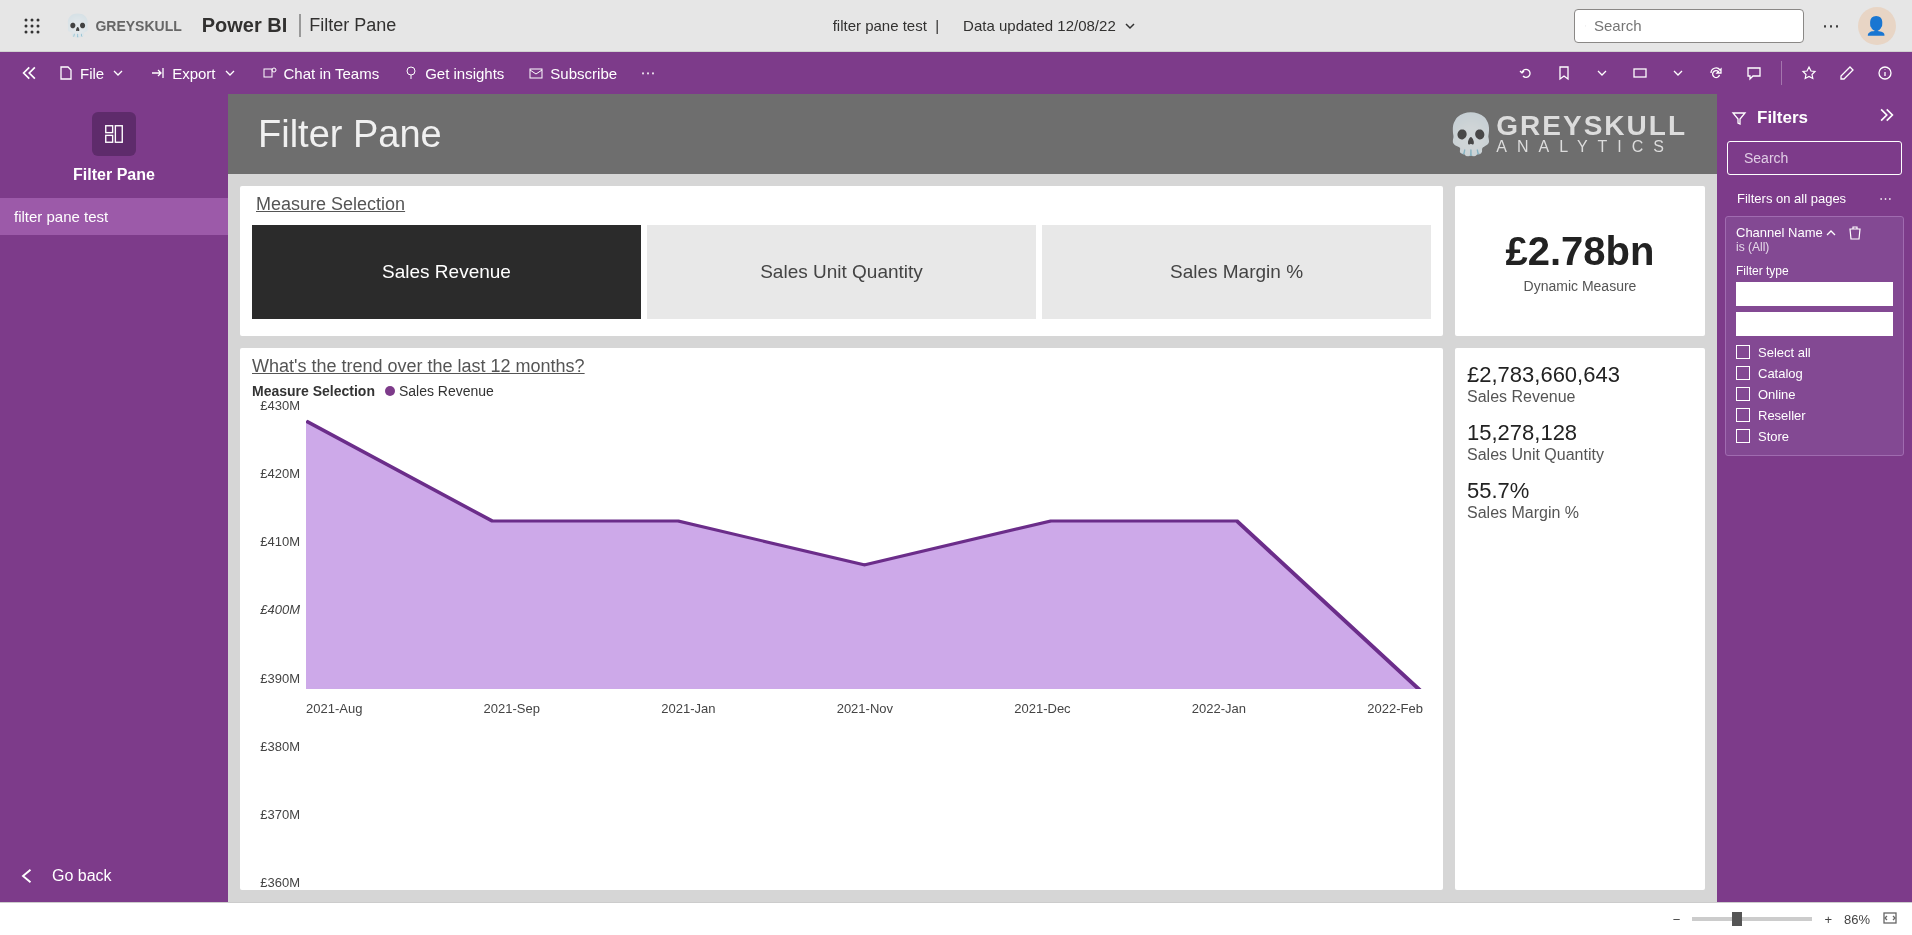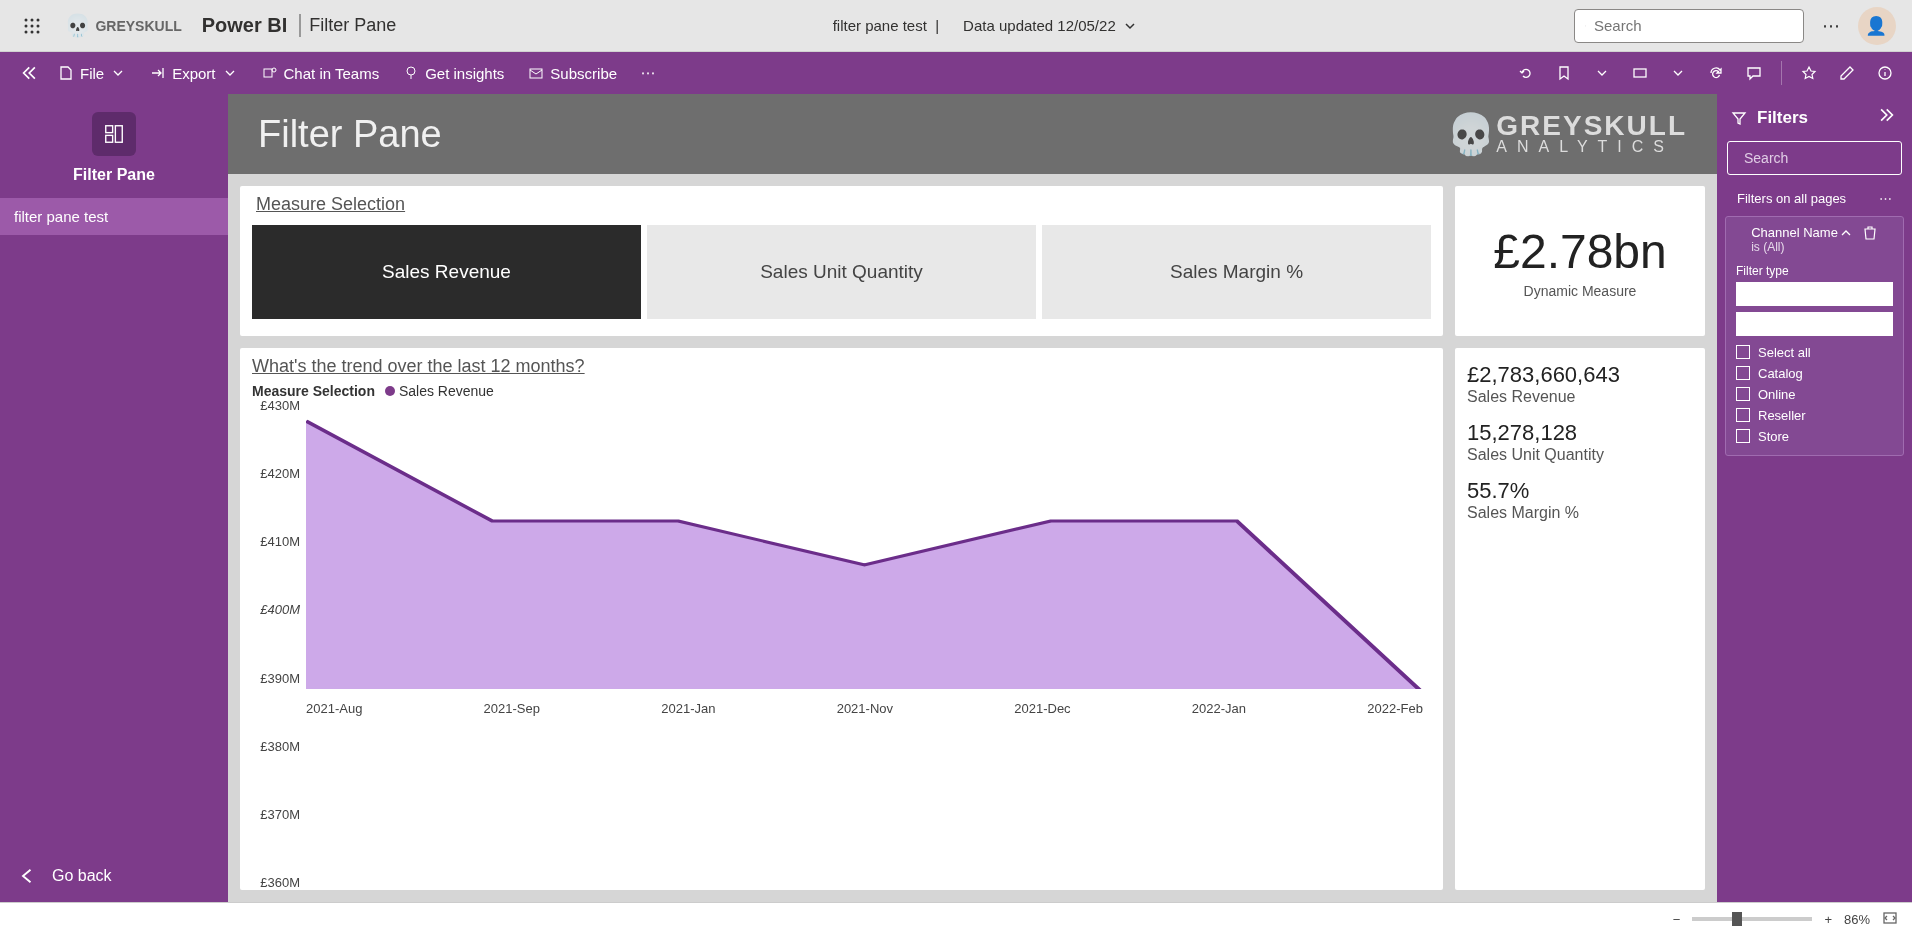--- a/index.html
+++ b/index.html
@@ -40,21 +40,21 @@
 
 .report-body { flex:1; padding:12px; display:grid; grid-template-columns: 1fr 250px; grid-template-rows: 150px 1fr; gap:12px; background:#d6d6d6;}
 .card { background:#fff; border-radius:2px; padding:8px 12px;}
 .measure-card { grid-column:1; grid-row:1;}
 .measure-title { font-size:18px; color:#555; text-decoration:underline; padding-left:4px;}
 .measure-btns { display:flex; gap:6px; margin-top:10px;}
 .measure-btn { flex:1; height:94px; background:#e8e8e8; display:flex;align-items:center;justify-content:center;font-size:19px;color:#444;cursor:pointer;}
 .measure-btn.active { background:#2b2b2b; color:#fff;}
 
 .kpi-card { grid-column:2; grid-row:1; display:flex;flex-direction:column;align-items:center;justify-content:center;}
-.kpi-value { font-size:48px; font-weight:400; color:#222;}
+.kpi-value { font-size:40px; font-weight:700; color:#222;}
 .kpi-label { font-size:14px; color:#555; margin-top:4px;}
 
 .chart-card { grid-column:1; grid-row:2; display:flex;flex-direction:column;}
 .chart-title { font-size:18px; color:#555; text-decoration:underline;}
 .chart-legend { font-size:14px; color:#333; font-weight:600; margin:6px 0;}
 .chart-legend .dot { display:inline-block;width:10px;height:10px;border-radius:50%;background:#7d3b8a;margin:0 4px 0 10px;}
 .chart-area { flex:1; position:relative; padding:4px 8px 4px 54px;}
 .y-axis { position:absolute; left:0; top:0; height:100%; width:54px;}
 .y-tick { position:absolute; right:6px; font-size:13px; color:#444; transform:translateY(-50%);}
 .x-axis { display:flex; justify-content:space-between; padding:8px 0 0; font-size:13px; color:#444;}
@@ -64,21 +64,21 @@
 .stat-lab { font-size:16px; color:#555; margin-bottom:14px;}
 
 .filterpane { width:195px; background:#7d3b8a; color:#fff; font-size:14px; display:flex;flex-direction:column;}
 .filterpane .fp-header { display:flex;align-items:center;gap:10px;padding:12px 14px;font-size:17px;font-weight:600;}
 .filterpane .fp-header .exp { margin-left:auto; cursor:pointer;}
 .filterpane .fp-search { margin:0 10px 10px; height:34px; border:1px solid #fff;border-radius:3px;display:flex;align-items:center;padding:0 8px;gap:8px;}
 .filterpane .fp-search input { background:transparent;border:none;outline:none;color:#fff;font-size:14px;flex:1;}
 .filterpane .fp-search input::placeholder { color:#e0cde5;}
 .filterpane .fp-section-label { padding:6px 20px;font-size:13px;display:flex;align-items:center;justify-content:space-between;}
 .filter-card { margin:4px 8px; border:1px solid #a06bb0; border-radius:3px; padding:8px 10px; background:#834993;}
-.filter-card .fc-head { display:flex;align-items:start;justify-content:center;font-size:13px;}
+.filter-card .fc-head { display:flex;align-items:start;justify-content:flex-start;font-size:13px;}
 .filter-card .fc-sub { font-size:12px; color:#e6d9ea;}
 .filter-card .ft-label { font-size:12px; margin:10px 0 4px;}
 .filter-card input.ft-input { width:100%; height:24px; background:#fff; border:none; margin-bottom:6px;padding:0 4px;font-size:13px;}
 .filter-card .cb-row { display:flex;align-items:flex-start;gap:8px;font-size:13px;padding:3px 0;cursor:pointer;}
 .cb { width:14px;height:14px;border:1.5px solid #fff;flex-shrink:0;}
 
 .statusbar { height:33px; background:#fff; border-top:1px solid #ccc;display:flex;align-items:center;justify-content:flex-end;padding:0 14px;gap:12px;font-size:13px;color:#444;}
 .zoom-slider { width:120px; height:4px; background:#ccc;position:relative;}
 .zoom-slider::after{content:'';position:absolute;width:10px;height:14px;background:#555;top:-5px;left:40px;}
 
@@ -104,21 +104,21 @@
       </svg>
   </div>
   <div class="brand">
     <span style="font-size:14px;font-weight:800;color:#666;display:flex;align-items:center;gap:4px;"><span style="font-size:22px;">💀</span>GREYSKULL</span>
     <span class="brand-name">Power BI</span>
     <span class="page-name">Filter Pane</span>
   </div>
   <div class="center">
     <span><span>filter pane test</span> &nbsp;|</span>
     <span style="cursor:pointer;display:flex;align-items:center;gap:6px;">
-      <span>Data updated 12/05/22</span>
+      <span>Data updated 12/08/22</span>
       <svg class="ico" viewBox="0 0 16 16">
           <path d="M4 6l4 4 4-4" stroke="#333" stroke-width="1.5" fill="none"></path>
         </svg>
     </span>
   </div>
   <div class="right">
     <div class="search-box">
       <svg class="ico" viewBox="0 0 16 16">
           <circle cx="7" cy="7" r="5" stroke="#666" stroke-width="1.5" fill="none"></circle>
           <path d="M11 11l4 4" stroke="#666" stroke-width="1.5"></path>

